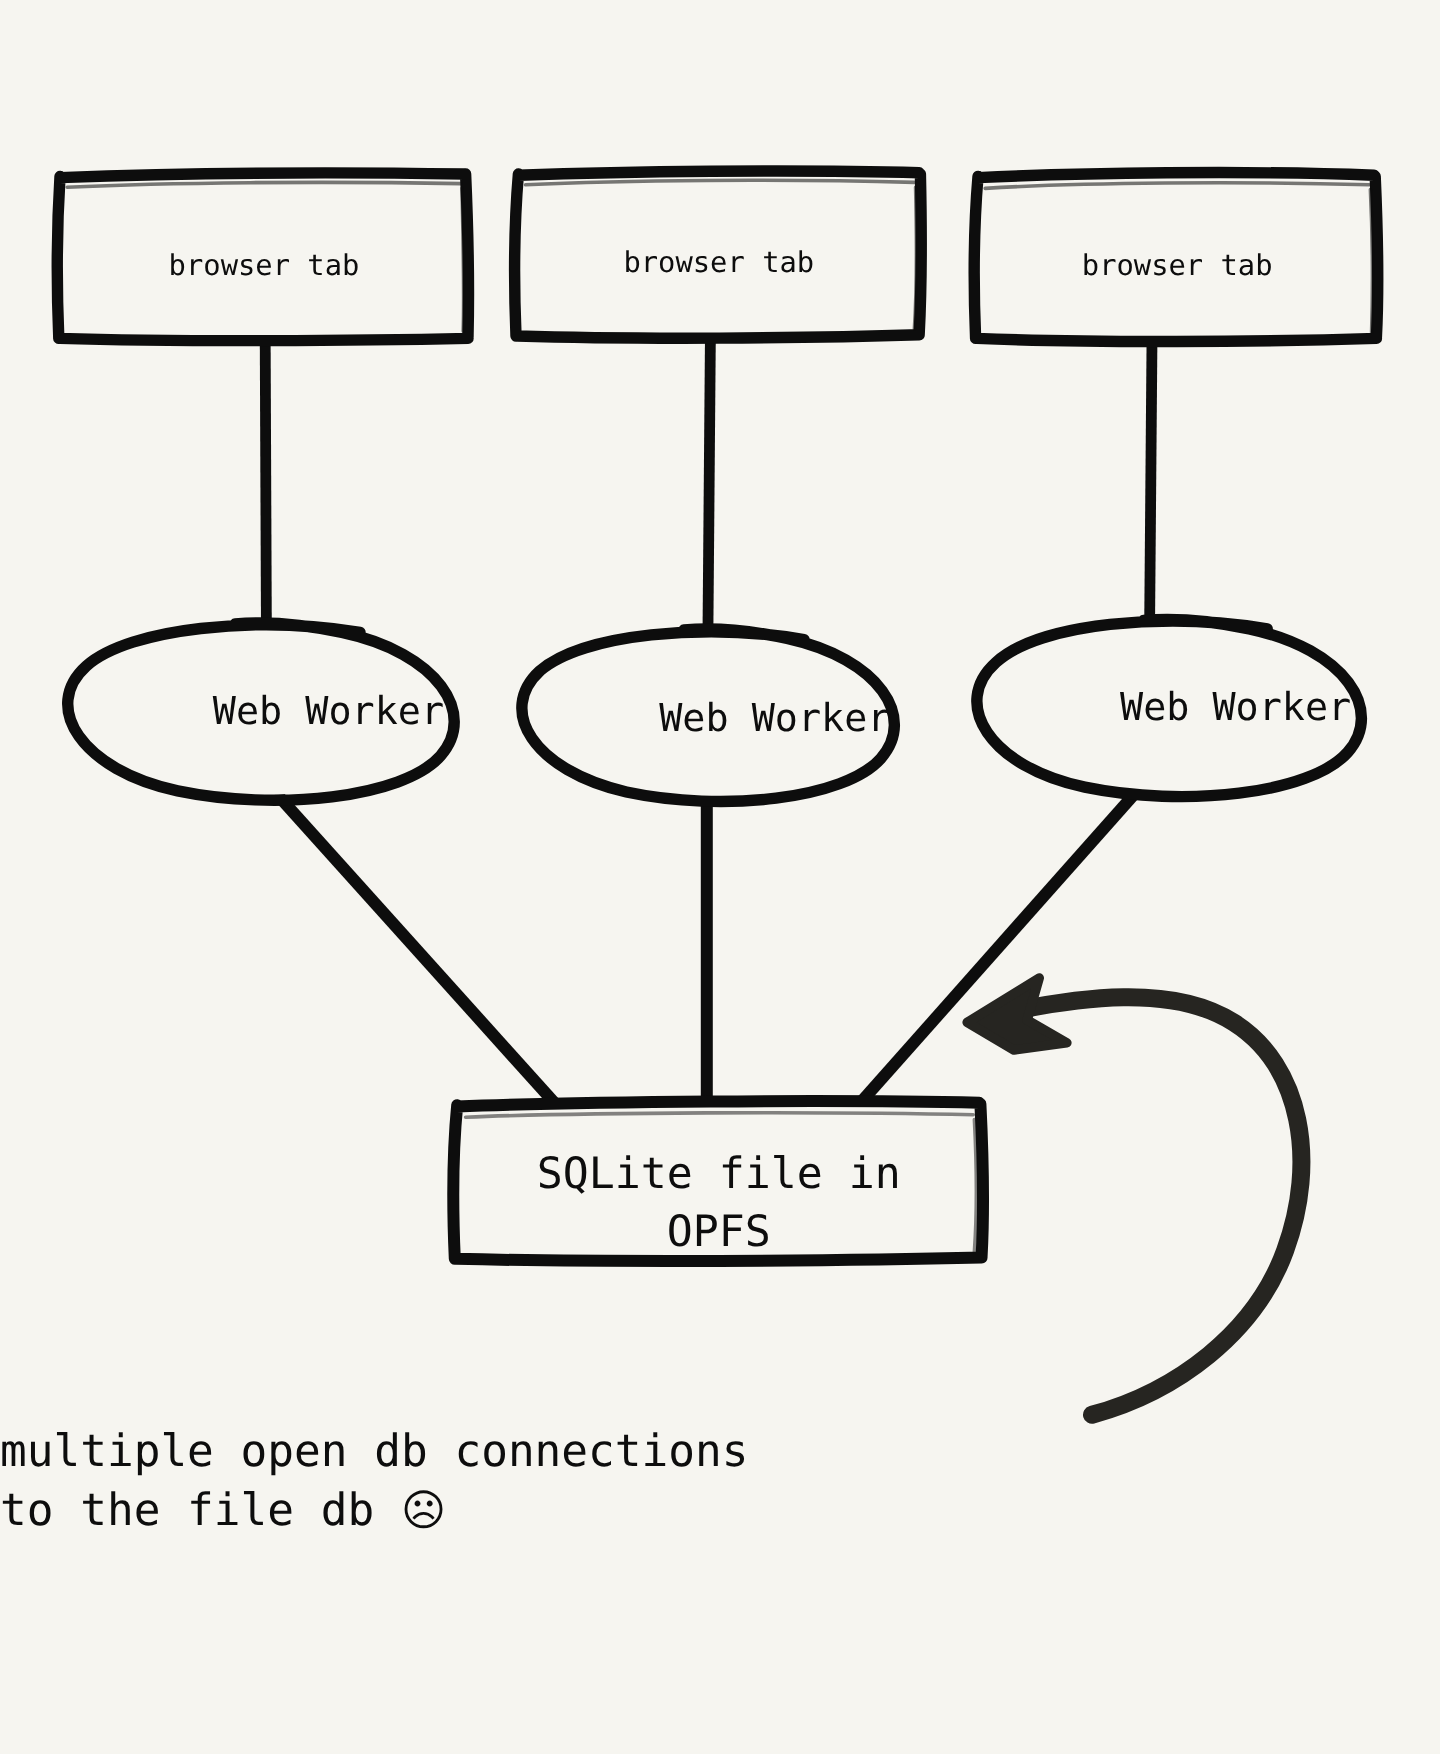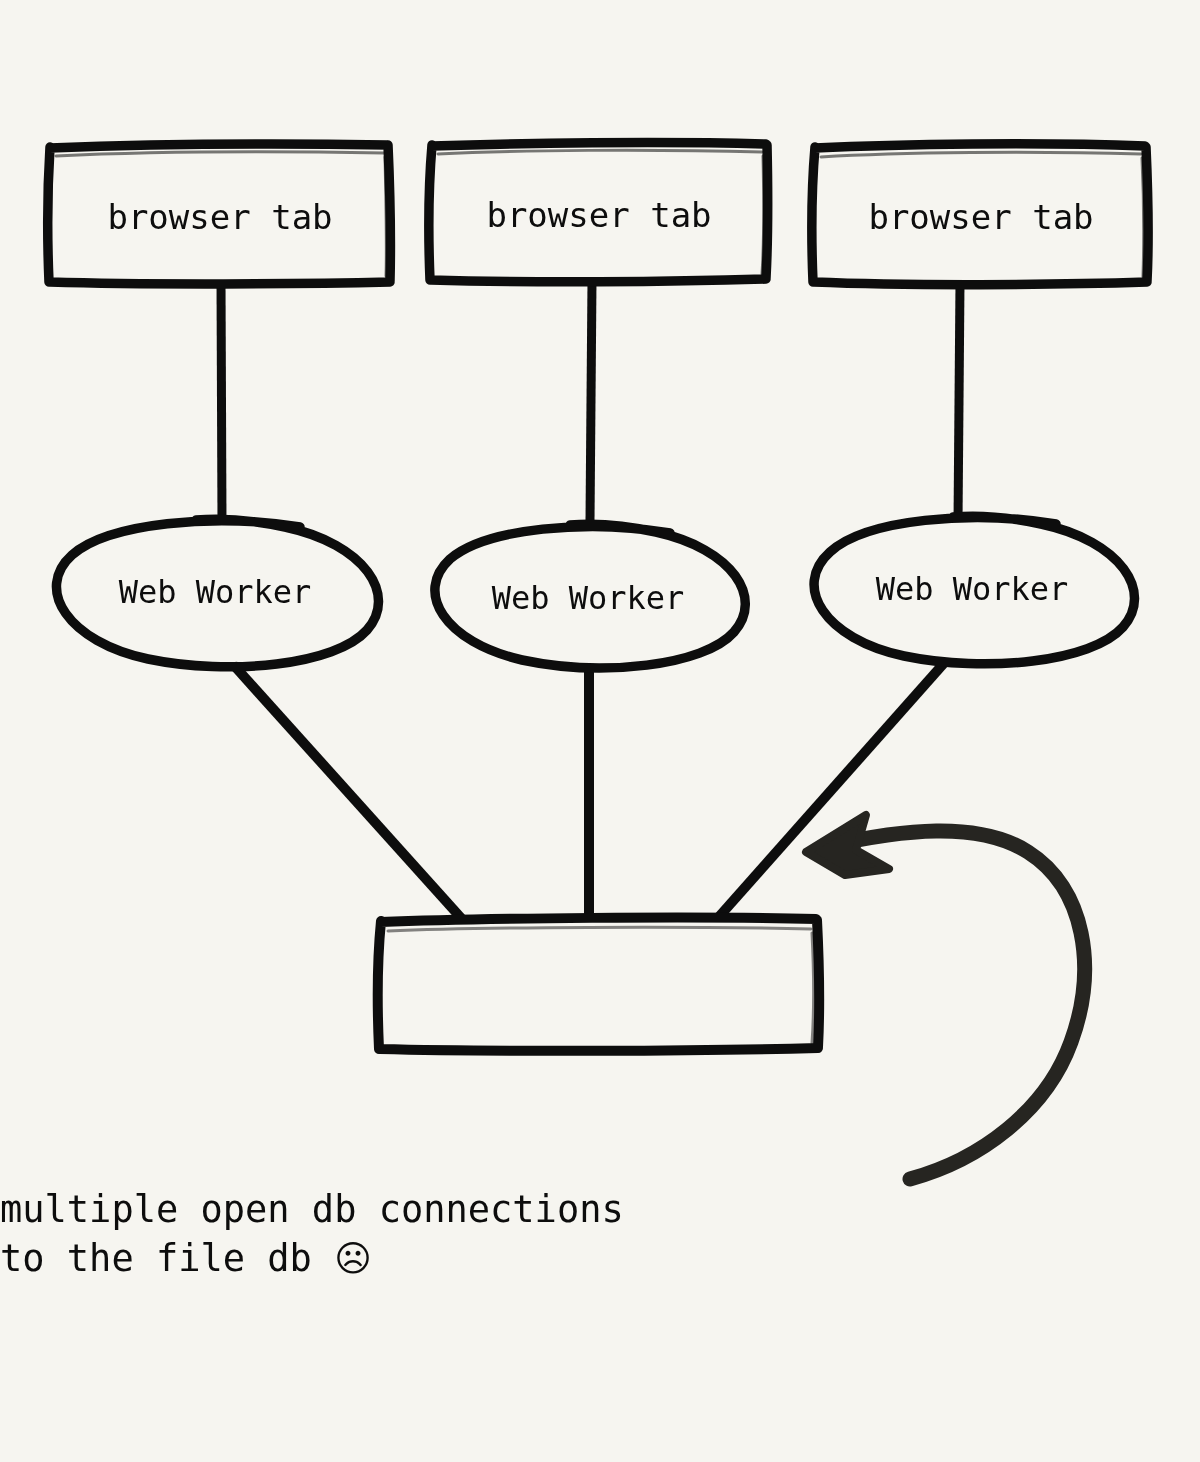--- a/index.html
+++ b/index.html
@@ -32,25 +32,27 @@
     position: absolute;
     font-family: "DejaVu Sans Mono", "Liberation Mono", monospace;
     color: #0d0d0d;
     text-align: center;
     line-height: 1.28;
     white-space: pre;
     pointer-events: none;
     -webkit-font-smoothing: antialiased;
   }
   .tab-label {
-    font-size: 34px;
+    font-size: 24px;
     letter-spacing: 0px;
+    margin-top: 10px;
   }
   .worker-label {
     font-size: 32px;
+    text-align: right;
   }
   .store-label {
     font-size: 36px;
     line-height: 1.32;
   }
   .caption {
     position: absolute;
     left: 0;
     width: 1200px;
     top: 1186px;
@@ -143,16 +145,17 @@
   </svg>
 
   <div class="node-label tab-label" style="left:48px; top:196px; width:344px;">browser tab</div>
   <div class="node-label tab-label" style="left:430px; top:194px; width:338px;">browser tab</div>
   <div class="node-label tab-label" style="left:813px; top:196px; width:336px;">browser tab</div>
 
   <div class="node-label worker-label" style="left:60px; top:572px; width:310px;">Web Worker</div>
   <div class="node-label worker-label" style="left:434px; top:578px; width:308px;">Web Worker</div>
   <div class="node-label worker-label" style="left:818px; top:569px; width:308px;">Web Worker</div>
 
+  <div class="node-label store-label" style="left:379px; top:955px; width:440px;"><span>SQLite file in</span><br><span>OPFS</span></div>
 
   <div class="caption"><span>multiple open db connections</span><br><span>to the file db </span><span class="emoji">☹</span></div>
 
 </div>
 
 </body></html>

